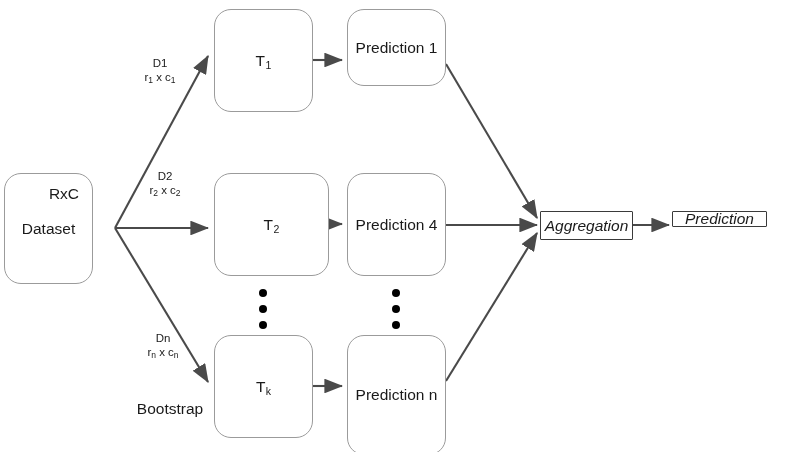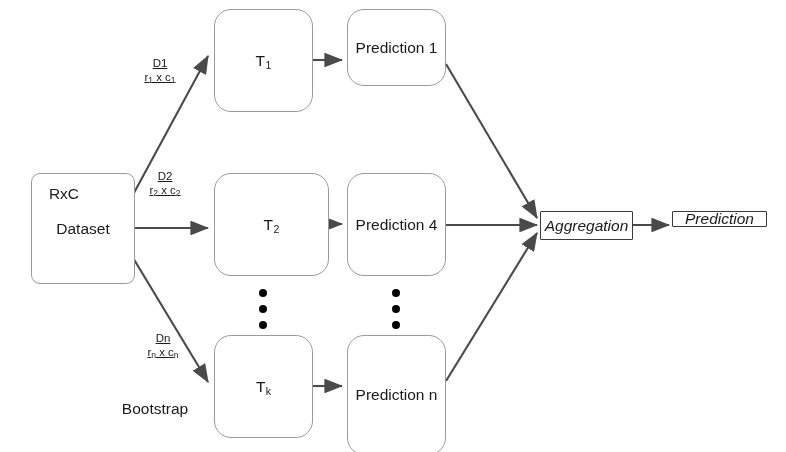--- a/index.html
+++ b/index.html
@@ -54,21 +54,21 @@
     padding-left: 0.5px;
   }
   .free-label {
     position: absolute;
     color: #1a1a1a;
     white-space: nowrap;
     line-height: 1.18;
     text-align: center;
   }
   .free-label.big { font-size: 15.5px; }
-  .free-label.small { font-size: 11.5px; text-decoration: underline; }
+  .free-label.small { font-size: 11.5px; }
   .free-label .l2 { display: block; }
   .free-label sub {
     font-size: 0.74em;
     vertical-align: baseline;
     position: relative;
     top: 0.32em;
   }
   .dots {
     position: absolute;
     display: flex;
@@ -106,21 +106,21 @@
     <line x1="313" y1="224" x2="342" y2="224" stroke="#4a4a4a" stroke-width="2.1" marker-end="url(#arrow)"></line>
     <line x1="313" y1="386" x2="342" y2="386" stroke="#4a4a4a" stroke-width="2.1" marker-end="url(#arrow)"></line>
 
     <line x1="446" y1="64" x2="537" y2="218" stroke="#4a4a4a" stroke-width="2.1" marker-end="url(#arrow)"></line>
     <line x1="446" y1="225" x2="537" y2="225" stroke="#4a4a4a" stroke-width="2.1" marker-end="url(#arrow)"></line>
     <line x1="446" y1="381" x2="537" y2="233" stroke="#4a4a4a" stroke-width="2.1" marker-end="url(#arrow)"></line>
 
     <line x1="633" y1="225" x2="669" y2="225" stroke="#4a4a4a" stroke-width="2.1" marker-end="url(#arrow)"></line>
   </svg>
 
-  <div class="node rounded" style="left:31px; top:173px; width:104px; height:111px;border-radius:9px;">
+  <div class="node rounded" style="left:4px; top:173px; width:89px; height:111px;">
     <span class="lbl">Dataset</span>
   </div>
 
   <div class="node rounded" style="left:214px; top:9px; width:99px; height:103px;text-align:center;">
     <span class="lbl"><span>T</span><sub>1</sub></span>
   </div>
   <div class="node rounded" style="left:214px; top:173px; width:115px; height:103px;">
     <span class="lbl"><span>T</span><sub>2</sub></span>
   </div>
   <div class="node rounded" style="left:214px; top:335px; width:99px; height:103px;">
@@ -142,21 +142,21 @@
   </div>
 
   <div class="node sharp" style="left:672px; top:211px; width:95px; height:16px;">
     <span class="lbl">Prediction</span>
   </div>
 
   <div class="free-label big" style="left:14px; top:143px; width:100px;margin-top:42px;">
     <span>RxC</span>
   </div>
 
-  <div class="free-label big" style="left:110px; top:400px; width:90px;">
+  <div class="free-label big" style="left:125px; top:400px; width:90px;">
     <span>Bootstrap</span>
   </div>
 
   <div class="free-label small" style="left:125px; top:57px; width:70px;">
     <span>D1</span>
     <span class="l2"><span>r</span><sub>1</sub><span> x </span><span>c</span><sub>1</sub></span>
   </div>
 
   <div class="free-label small" style="left:130px; top:170px; width:70px;">
     <span>D2</span>

